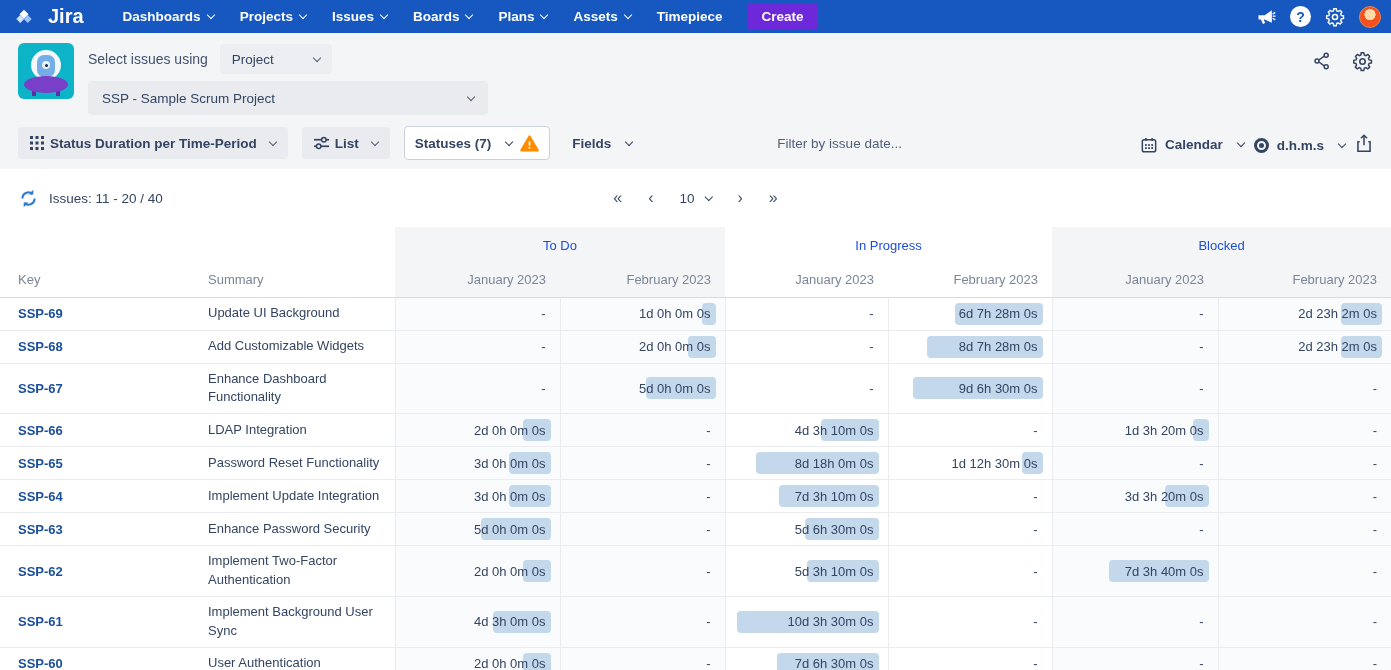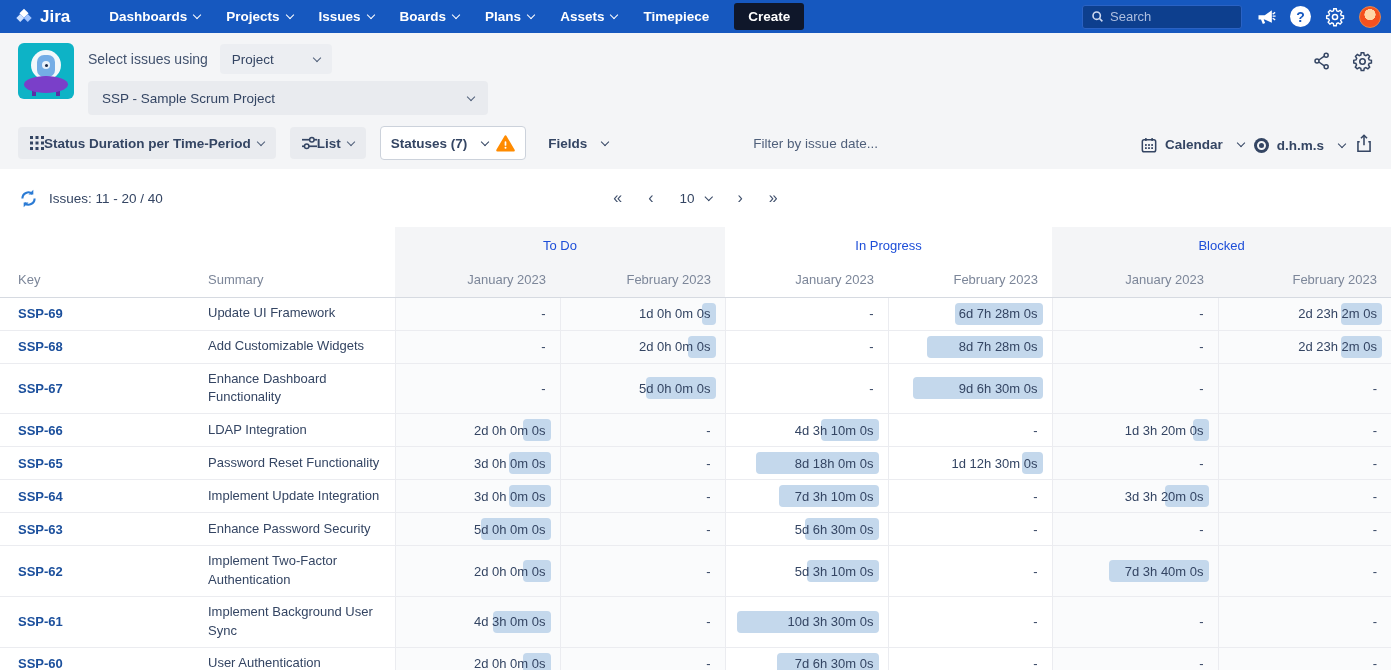--- a/index.html
+++ b/index.html
@@ -1,24 +1,24 @@
 <!DOCTYPE html>
 <html><head>
 <meta charset="utf-8">
 <style>
   * { margin:0; padding:0; box-sizing:border-box; }
   html,body { width:1391px; height:670px; overflow:hidden; }
   body { font-family:"Liberation Sans",sans-serif; display:flex; flex-direction:column; background:#fff; color:#344563; }
 
   
   .topnav { height:33px; background:#1658bf; display:flex; align-items:center; padding:0 10px 0 14px; flex:0 0 auto; }
-  .brand { display:flex; align-items:flex-end; gap:6px; color:#fff; font-size:17px; font-weight:700; margin-right:26px; }
+  .brand { display:flex; align-items:flex-end; gap:14px; color:#fff; font-size:20px; font-weight:700; margin-right:26px; }
   .nav-item { color:#fff; font-size:13.5px; font-weight:600; margin:0 13px; display:flex; align-items:center; cursor:pointer; white-space:nowrap; }
   .chev { display:inline-block; width:6px; height:6px; border-right:1.8px solid currentColor; border-bottom:1.8px solid currentColor; transform:rotate(45deg); margin-left:7px; margin-top:-3px; }
-  .create-btn { background:#0f172a; color:#fff; font-size:13.5px; font-weight:700; border:none; border-radius:3px; padding:6px 14px; margin-left:12px; cursor:pointer; }
+  .create-btn { background:#6d28d9; color:#fff; font-size:13.5px; font-weight:700; border:none; border-radius:3px; padding:6px 14px; margin-left:12px; cursor:pointer; }
   .nav-right { margin-left:auto; display:flex; align-items:center; gap:14px; }
   .nav-search { background:#0d3f8e; border:1px solid #2a62c4; border-radius:3px; height:24px; width:160px; display:flex; align-items:center; padding:0 8px; gap:6px; }
   .nav-search input { background:transparent; border:none; outline:none; color:#dbe6fa; font-size:13px; width:120px; font-family:"Liberation Sans",sans-serif; }
   .nav-search input::placeholder { color:#aebfe0; }
   .help-circle { width:21px; height:21px; border-radius:50%; background:#fff; color:#1658bf; font-weight:700; font-size:14px; display:flex; align-items:center; justify-content:center; cursor:pointer; }
   .avatar { width:22px; height:22px; border-radius:50%; background:radial-gradient(circle at 50% 38%, #ffd9a8 0 34%, #f4511e 36%); border:1px solid #e8844a; cursor:pointer; }
 
   
   .page-header { background:#f4f5f7; padding:10px 18px 10px 18px; flex:0 0 auto; }
   .ph-top { display:flex; }
@@ -34,21 +34,21 @@
   .select-label { font-size:14px; color:#42526e; margin-right:12px; }
   .dd-btn { background:#eceef2; border:none; border-radius:4px; height:30px; padding:0 12px; font-size:13.5px; color:#344563; display:flex; align-items:center; cursor:pointer; font-family:"Liberation Sans",sans-serif; }
   .dd-btn .chev { color:#505f79; margin-left:40px; }
   .project-select { margin-top:6px; background:#e9ebef; border-radius:4px; height:34px; width:400px; display:flex; align-items:center; padding:0 14px; font-size:13.5px; color:#344563; cursor:pointer; }
   .project-select .chev { margin-left:auto; color:#505f79; }
   .ph-actions { display:flex; gap:20px; align-items:flex-start; padding-top:8px; margin-left:auto; }
   .icon-btn { background:none; border:none; cursor:pointer; color:#344563; padding:0; }
 
   
   .toolbar { display:flex; align-items:center; margin-top:12px; height:32px; }
-  .tb-btn { background:#e9ebef; border:none; border-radius:4px; height:32px; padding:0 12px; display:flex; align-items:center; gap:0; font-size:13.5px; font-weight:700; color:#344563; cursor:pointer; font-family:"Liberation Sans",sans-serif; }
+  .tb-btn { background:#e9ebef; border:none; border-radius:4px; height:32px; padding:0 12px; display:flex; align-items:center; gap:6px; font-size:13.5px; font-weight:700; color:#344563; cursor:pointer; font-family:"Liberation Sans",sans-serif; }
   .tb-btn .chev { color:#505f79; }
   .tb-gap { width:14px; }
   .statuses-btn { background:#fff; border:1px solid #ccd2db; border-radius:4px; height:34px; padding:0 10px; display:flex; align-items:center; gap:8px; font-size:13.5px; font-weight:700; color:#344563; cursor:pointer; font-family:"Liberation Sans",sans-serif; }
   .fields-btn { background:none; border:none; display:flex; align-items:center; gap:8px; font-size:13.5px; font-weight:700; color:#344563; margin-left:22px; cursor:pointer; font-family:"Liberation Sans",sans-serif; }
   .filter-input { background:transparent; border:none; outline:none; font-size:13.5px; color:#42526e; margin-left:145px; width:280px; font-family:"Liberation Sans",sans-serif; }
   .filter-input::placeholder { color:#4f5f7a; }
   .tb-right { margin-left:auto; display:flex; align-items:flex-end; gap:10px; }
   .tb-ddl { display:flex; align-items:center; gap:8px; font-size:13.5px; font-weight:700; color:#344563; cursor:pointer; background:none; border:none; font-family:"Liberation Sans",sans-serif; }
   .fisheye { width:15px; height:15px; border-radius:50%; background:#344563; position:relative; }
   .fisheye::after { content:""; position:absolute; inset:3px; border-radius:50%; border:2px solid #f4f5f7; }
@@ -115,27 +115,20 @@
     </div>
   <div class="nav-item">
       <span>Assets</span>
       <span class="chev"></span>
     </div>
   <div class="nav-item">
       <span>Timepiece</span>
     </div>
   <button class="create-btn">Create</button>
   <div class="nav-right">
-    <div class="nav-search">
-      <svg width="13" height="13" viewBox="0 0 16 16">
-        <circle cx="7" cy="7" r="4.5" fill="none" stroke="#cdd9f0" stroke-width="2"></circle>
-        <line x1="10.5" y1="10.5" x2="14" y2="14" stroke="#cdd9f0" stroke-width="2"></line>
-      </svg>
-      <input type="text" placeholder="Search" style="">
-    </div>
     <button class="icon-btn">
       <svg width="20" height="20" viewBox="0 0 24 24" fill="#fff">
         <path d="M3 10v5h3l2.2 5.4 2.8-1.1-1.8-4.3h1.3L19 19V4l-8.5 6H3z"></path>
         <path d="M20 8.5l3-2M20 11h3.5M20 13.5l3 2" stroke="#fff" stroke-width="1.6" fill="none"></path>
       </svg>
     </button>
     <span class="help-circle">?</span>
     <button class="icon-btn">
       <svg width="20" height="20" viewBox="0 0 24 24" fill="#fff">
         <path d="M12 8a4 4 0 1 0 0 8 4 4 0 0 0 0-8zm0 6.2A2.2 2.2 0 1 1 12 9.8a2.2 2.2 0 0 1 0 4.4z"></path>
@@ -317,21 +310,21 @@
         <th class="mh g-shade">February 2023</th>
         <th class="mh">January 2023</th>
         <th class="mh">February 2023</th>
         <th class="mh g-shade">January 2023</th>
         <th class="mh g-shade">February 2023</th>
       </tr>
     </thead>
     <tbody>
         <tr>
           <td class="col-key"><span class="issue-key">SSP-69</span></td>
-          <td class="col-summary">Update UI Framework</td>
+          <td class="col-summary">Update UI Background</td>
           <td class="col-dur gs"><span class="dur-text">-</span></td>
           <td class="col-dur gs"><span class="bar" style="width: 14px;"></span><span class="dur-text">1d 0h 0m 0s</span></td>
           <td class="col-dur"><span class="dur-text">-</span></td>
           <td class="col-dur"><span class="bar" style="width: 88px;"></span><span class="dur-text">6d 7h 28m 0s</span></td>
           <td class="col-dur gs"><span class="dur-text">-</span></td>
           <td class="col-dur gs"><span class="bar" style="width: 41px;"></span><span class="dur-text">2d 23h 2m 0s</span></td>
         </tr>
         <tr>
           <td class="col-key"><span class="issue-key">SSP-68</span></td>
           <td class="col-summary">Add Customizable Widgets</td>

